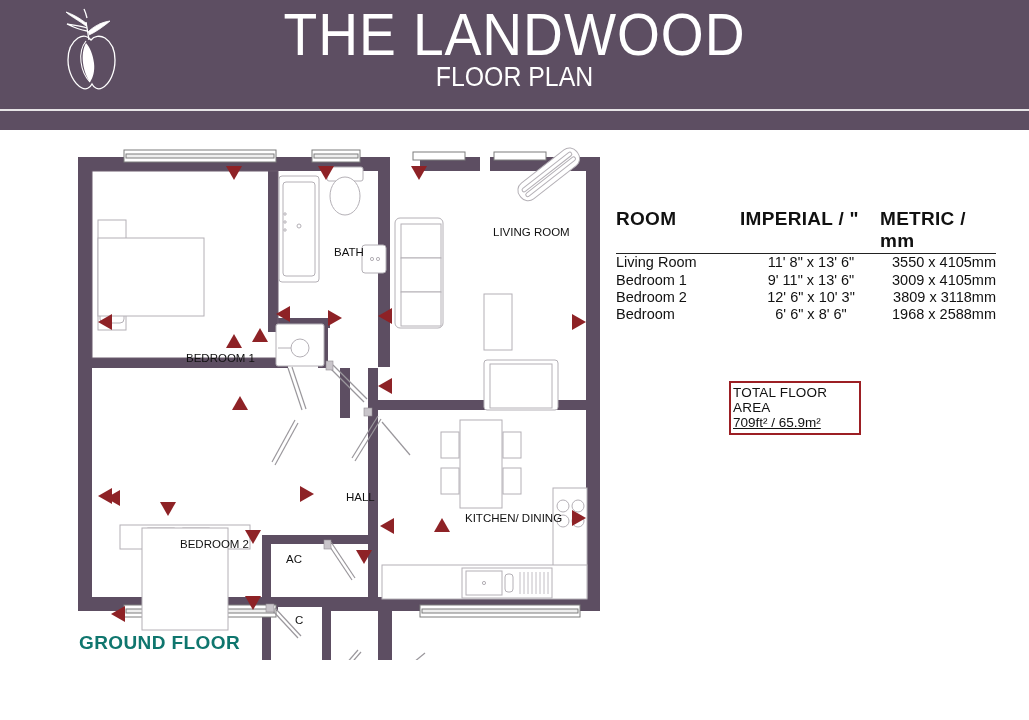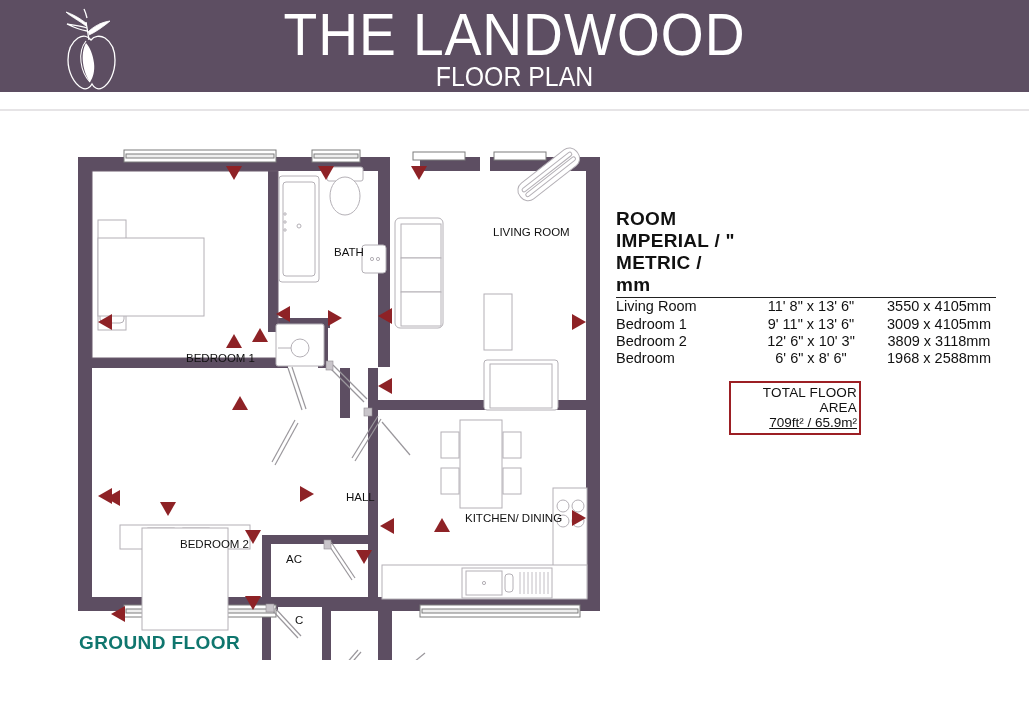--- a/index.html
+++ b/index.html
@@ -6,21 +6,21 @@
   body{
     width:1029px;height:720px;
     background:#ffffff;
     font-family:"Liberation Sans", sans-serif;
     overflow:hidden;
     position:relative;
   }
 
   
   .header{
-    position:absolute;left:0;top:0;width:1029px;height:92px;
+    position:absolute;left:0;top:0;width:1029px;height:130px;
     background:#5d4e62;
   }
   .hdr-title{
     position:absolute;left:0;top:4px;width:1029px;
     text-align:center;color:#ffffff;
     font-size:60px;letter-spacing:1px;line-height:62px;
     font-weight:400;
     font-family:"Liberation Sans Narrow","Liberation Sans",sans-serif;
     transform:scaleX(.92);transform-origin:center;
   }
@@ -37,35 +37,35 @@
   
   .plan{position:absolute;left:0;top:110px;width:640px;height:560px;}
 
   
   .schedule{
     position:absolute;left:616px;top:208px;width:380px;
     color:#111;
   }
   .sch-head{
     display:flex;font-size:19px;font-weight:700;letter-spacing:.3px;
-    border-bottom:1px solid #222;padding-bottom:1px;flex-direction:column;
+    border-bottom:1px solid #222;padding-bottom:1px;
   }
   .sch-head .c1{width:124px;}
   .sch-head .c2{width:140px;}
   .sch-head .c3{width:116px;}
   .sch-row{display:flex;font-size:14.5px;line-height:15.8px;padding-top:1.4px;}
   .sch-row .c1{width:124px;text-align:left;}
   .sch-row .c2{width:142px;text-align:center;}
-  .sch-row .c3{width:114px;text-align:center;}
+  .sch-row .c3{width:114px;text-align:right;}
 
   
   .total-box{
     position:absolute;left:729px;top:381px;width:124px;
     border:2px solid #9c1f24;background:#fff;
-    padding:2px 2px 3px 2px;text-align:right;color:#111;
+    padding:2px 2px 3px 2px;text-align:left;color:#111;
   }
   .total-t1{font-size:13.5px;line-height:15px;letter-spacing:.2px;}
   .total-t2{font-size:13.5px;line-height:15px;text-decoration:underline;}
 
   
   .ground-floor{
     position:absolute;left:79px;top:632px;
     font-size:19px;font-weight:700;color:#0f766e;letter-spacing:.4px;
   }
 

